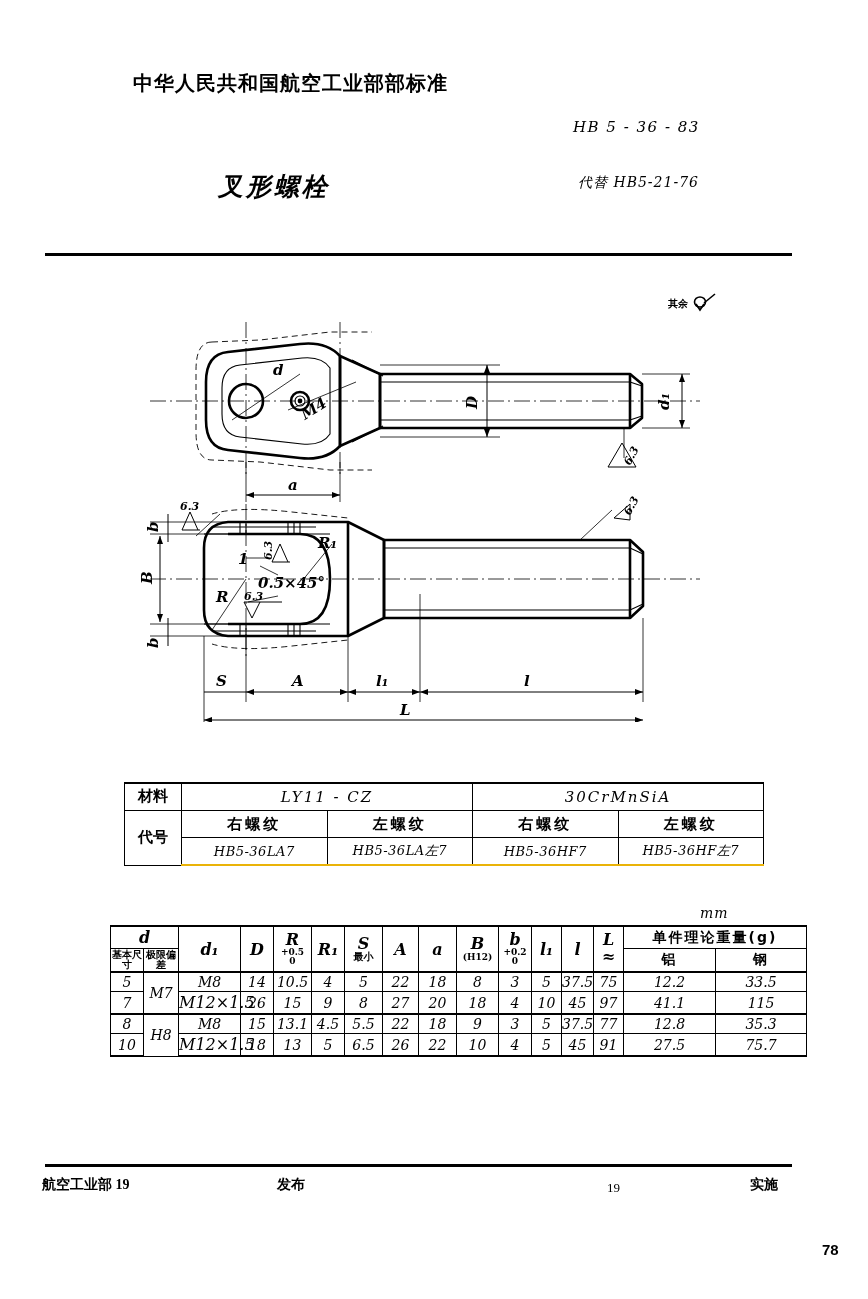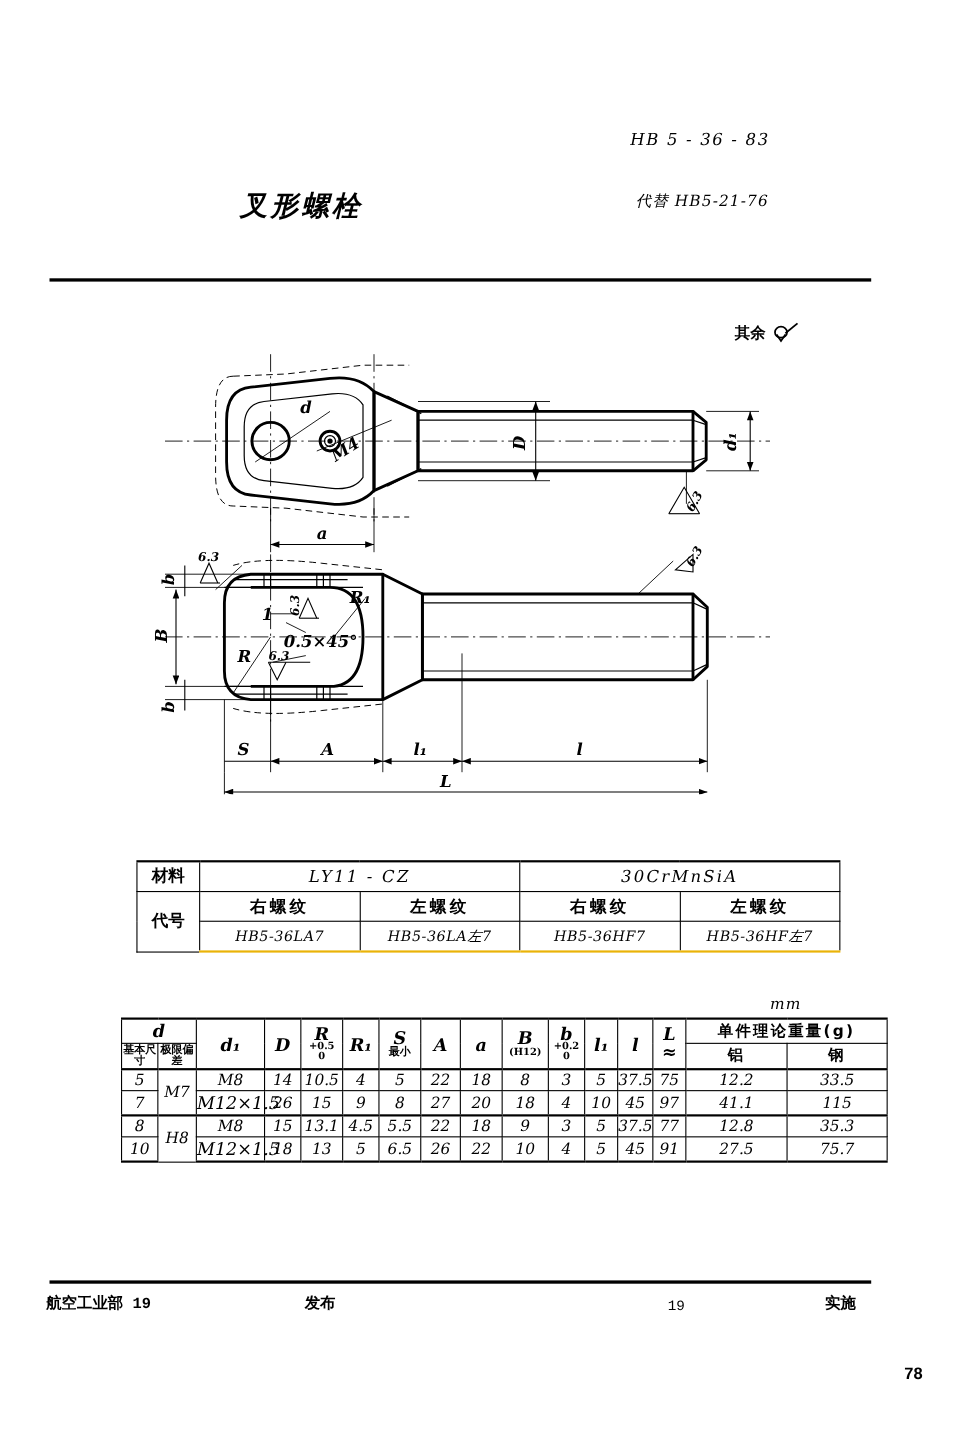--- a/index.html
+++ b/index.html
@@ -77,21 +77,21 @@
     top: 262px;
     width: 868px;
     height: 460px;
   }
   .draw-zone svg { display: block; }
 
   .note-rest {
     position: absolute;
     left: 668px;
     top: 292px;
-    font-size: 14px;
+    font-size: 10px;
     font-weight: bold;
     font-family: "DejaVu Sans", sans-serif;
     white-space: nowrap;
   }
 
   
   .mark-example {
     position: absolute;
     left: 115px;
     top: 735px;
@@ -223,21 +223,21 @@
   .rule-bot {
     position: absolute;
     left: 45px;
     top: 1164px;
     width: 747px;
     height: 0;
     border-top: 3px solid #000;
   }
   .footer-item {
     position: absolute;
-    font-family: Liberation Mono, monospace;
+    font-family: Liberation Serif, serif;
     font-size: 14px;
     font-weight: bold;
     white-space: nowrap;
   }
   .f-org   { left: 42px;  top: 1176px; }
   .f-pub   { left: 277px; top: 1176px; }
   .f-year2 { left: 607px; top: 1180px; font-weight: normal; font-size: 13px; }
   .f-impl  { left: 750px; top: 1176px; }
   .page-no {
     position: absolute;
@@ -246,20 +246,21 @@
     font-family: Liberation Sans, sans-serif;
     font-size: 15px;
     font-weight: bold;
   }
 </style>
 </head>
 <body>
 
 <div class="page">
 
+  <div class="doc-title">中华人民共和国航空工业部部标准</div>
   <div class="std-code">HB 5 - 36 - 83</div>
   <div class="part-name">叉形螺栓</div>
   <div class="replaces">代替 HB5-21-76</div>
   <div class="rule-top"></div>
 
   <div class="note-rest">
     <span>其余</span>
     <svg width="26" height="20" style="vertical-align:-5px">
       <ellipse cx="9" cy="10" rx="5.5" ry="5" fill="none" stroke="#000" stroke-width="1.6"></ellipse>
       <path d="M5 12 L9 18 L13 12" fill="none" stroke="#000" stroke-width="1.6"></path>

